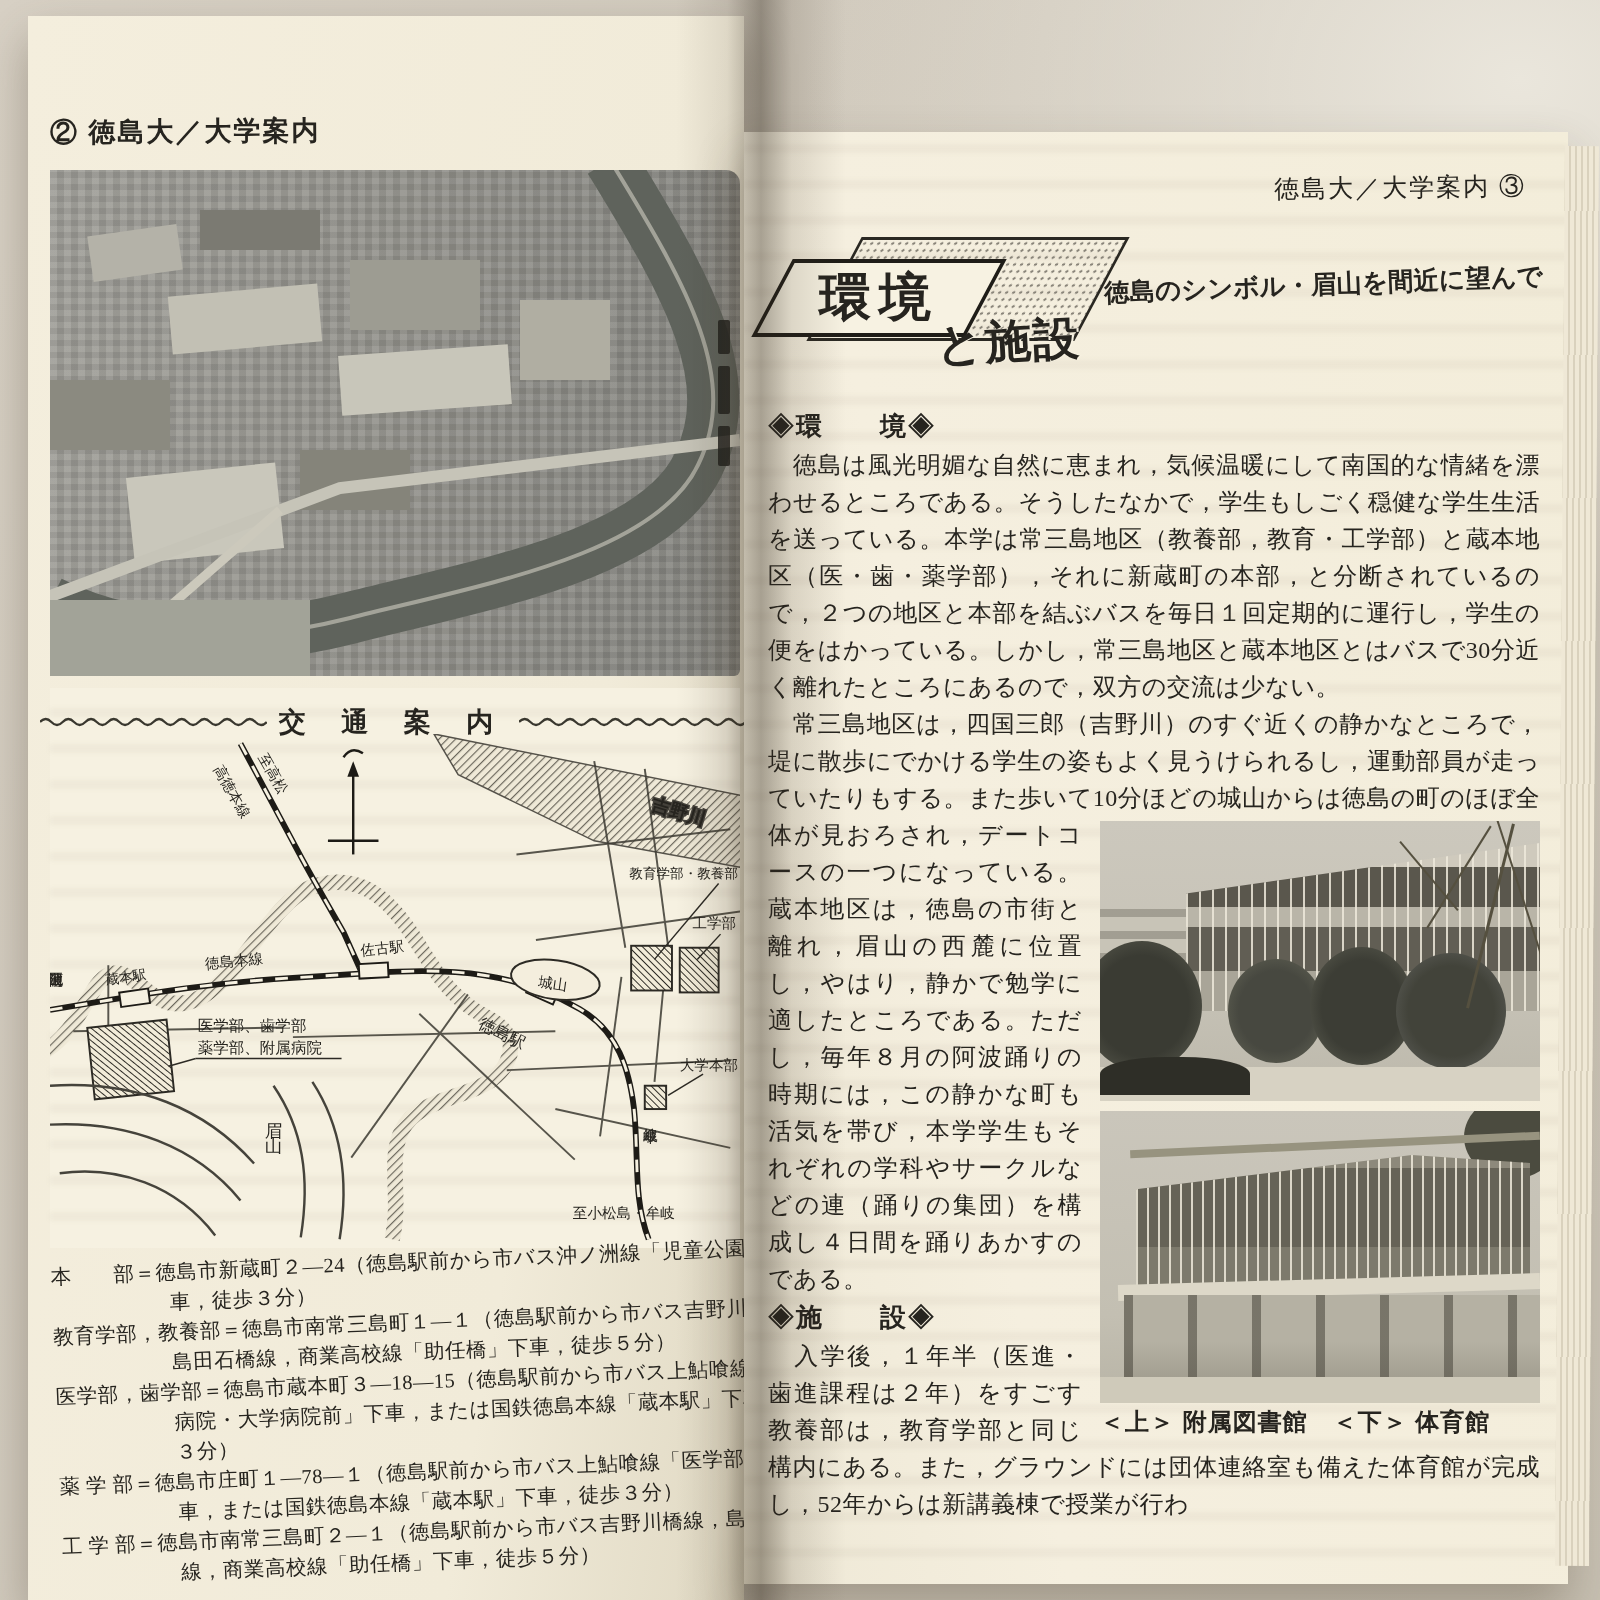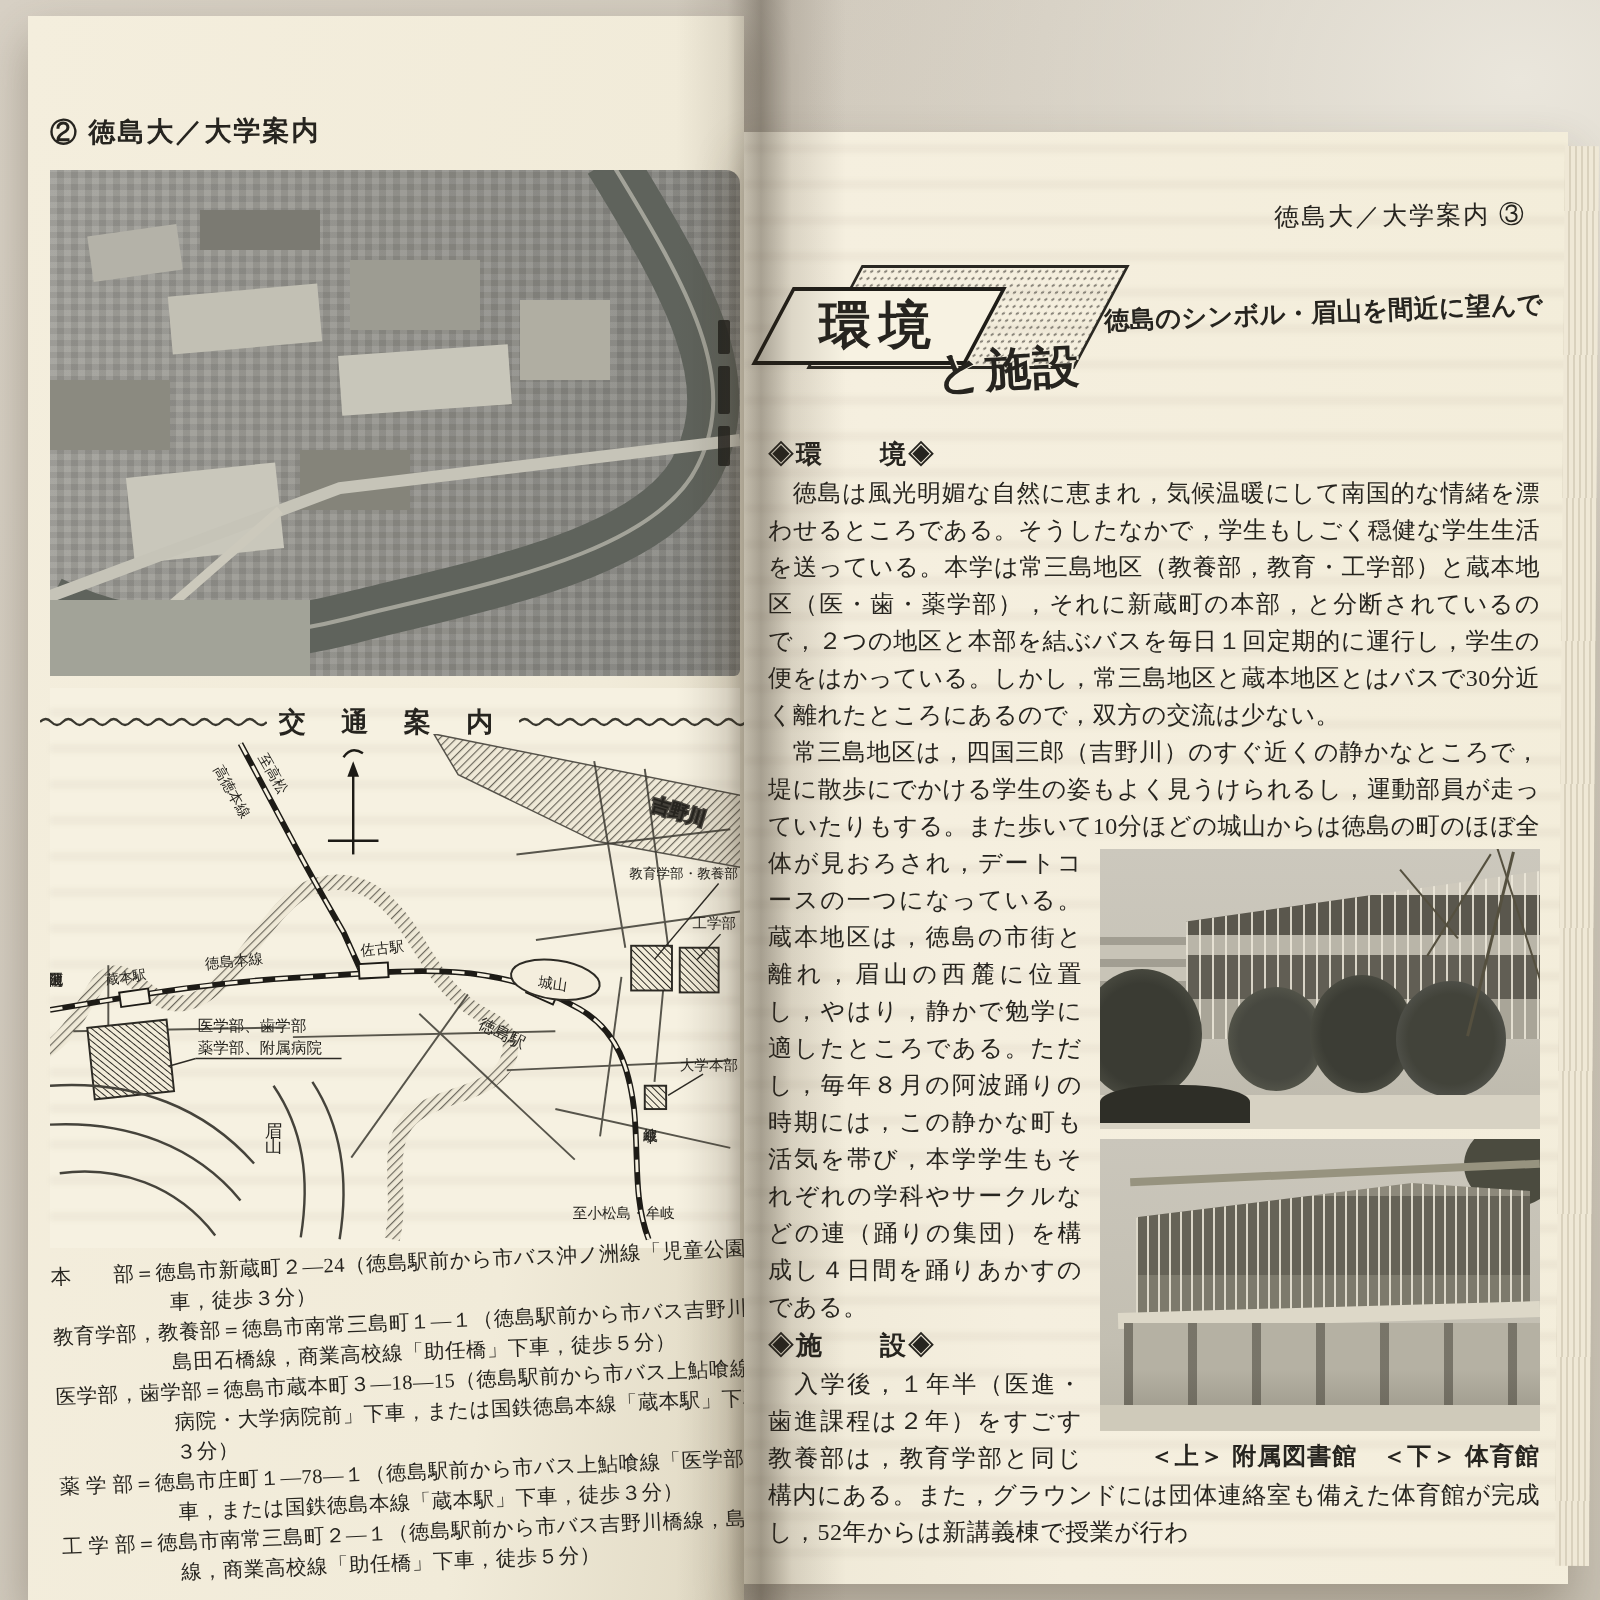--- a/index.html
+++ b/index.html
@@ -16,21 +16,21 @@
   .page-left {
     left:28px; top:16px; width:716px; height:1584px;
     background:linear-gradient(100deg, #f4eedd 0%, #f1ebd9 70%, #e2dbc6 96%, #d4ccb6 100%);
     box-shadow:0 22px 45px rgba(70,58,40,.35);
     padding:96px 6px 0 22px;
   }
   .page-right {
     left:744px; top:132px; width:824px; height:1452px;
     background:linear-gradient(80deg, #ded6c1 0%, #efe9d7 5%, #f5efdf 30%, #f3edda 100%);
     box-shadow:0 24px 45px rgba(70,58,40,.32);
-    padding:70px 28px 0 24px;
+    padding:42px 28px 0 24px;
   }
   .page-stack {
     position:absolute; left:1560px; top:146px; width:34px; height:1420px;
     background:repeating-linear-gradient(90deg,#efe8d6 0 4px,#d9d1bd 4px 6px);
     transform:rotate(.4deg);
   }
   .gutter {
     position:absolute; left:676px; top:0; width:170px; height:1600px; pointer-events:none; z-index:40;
     background:linear-gradient(90deg, rgba(60,48,34,0) 0%, rgba(60,48,34,.10) 30%,
       rgba(45,36,24,.38) 50%, rgba(60,48,34,.14) 68%, rgba(60,48,34,0) 100%);
@@ -120,21 +120,21 @@
   }
   .gym-fascia { left:18px; top:168px; width:422px; height:16px; background:#ddd8c8; transform:rotate(-1.6deg); }
   .gym-lower { left:24px; top:184px; width:416px; height:84px;
     background:
       repeating-linear-gradient(90deg, rgba(70,67,57,.55) 0 9px, transparent 9px 64px),
       linear-gradient(180deg,#b5b1a3 0 55%, #a29e90 100%);
   }
   .gym-ground { left:0; bottom:0; width:440px; height:26px; background:#cfcaba; }
   .gym-bush { right:-20px; top:-16px; width:96px; height:84px; background:#4b4b3f; border-radius:50%; }
   .gym-roof { left:30px; top:30px; width:410px; height:8px; background:#97937f; transform:rotate(-2.6deg); }
-  .fig-caption { display:block; text-align:right; margin-top:6px;
+  .fig-caption { display:block; text-align:left; margin-top:0;
     font-family:"Liberation Sans",sans-serif; font-weight:700; font-size:24px; letter-spacing:1px; }
   svg text { font-family:"Liberation Sans",sans-serif; fill:#26241f; }
 </style>
 </head>
 <body>
 
 <div class="page page-left">
   <div class="lp-header">② 徳島大／大学案内</div>
 
   <div class="aerial">

